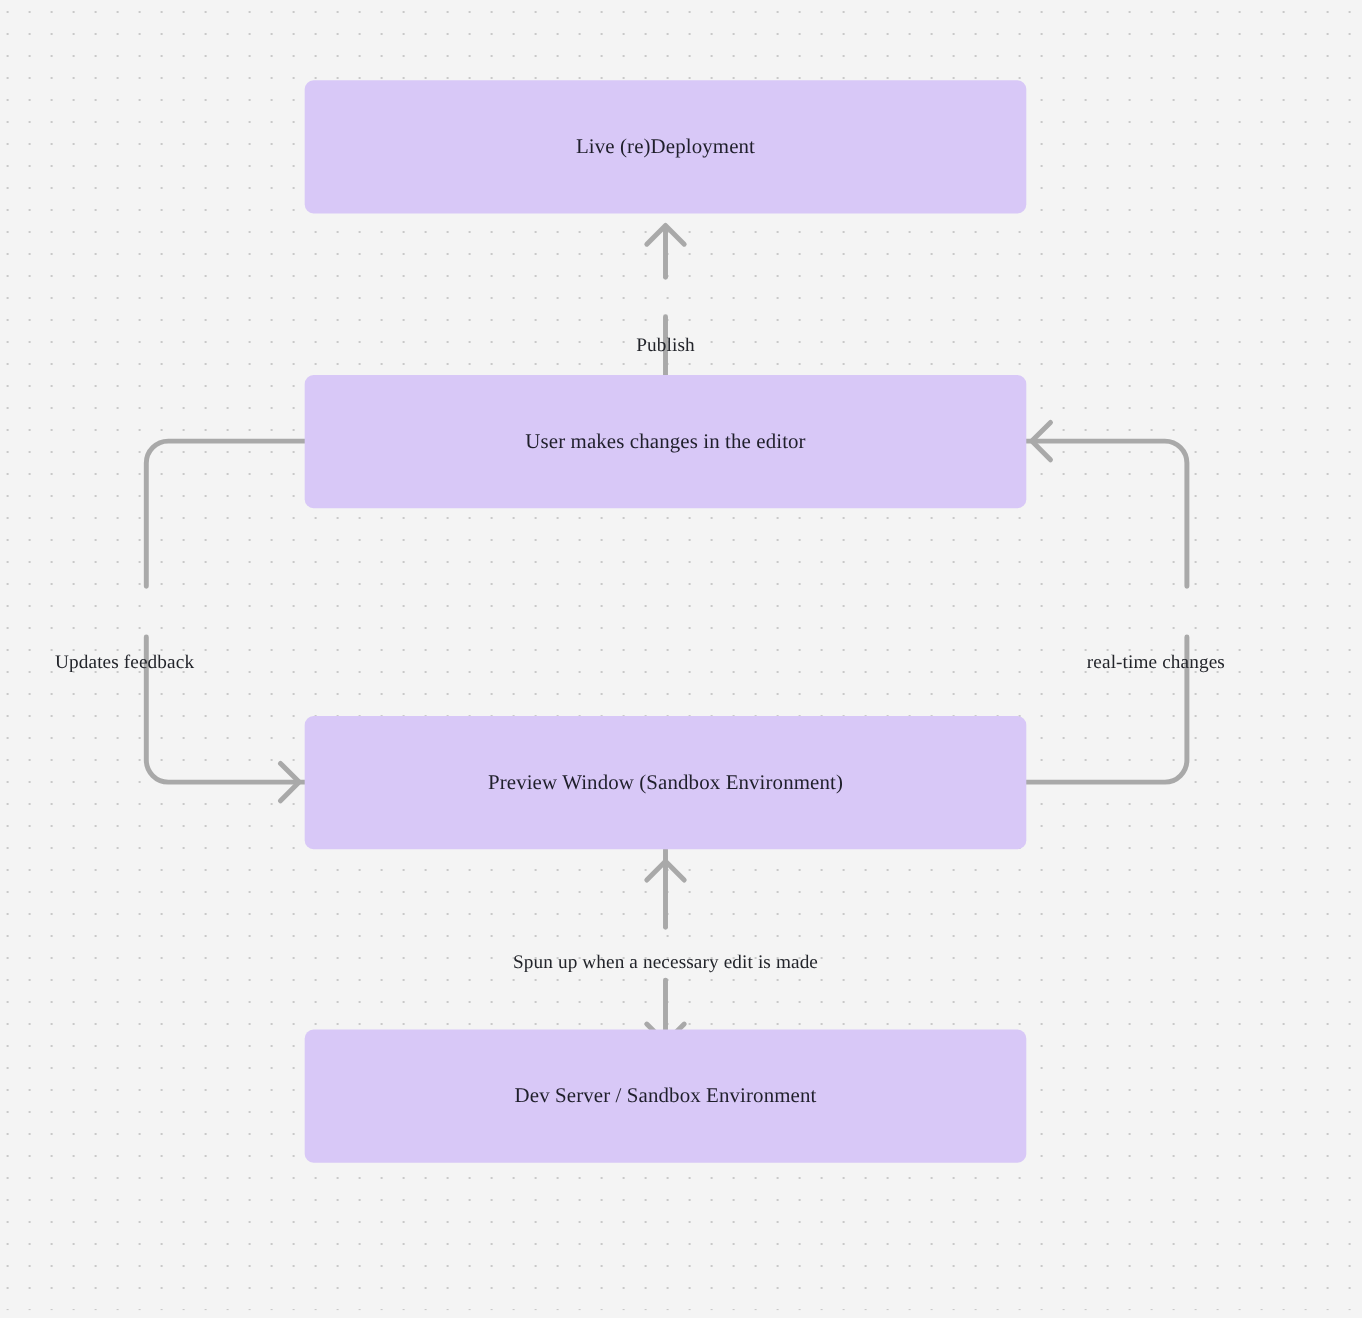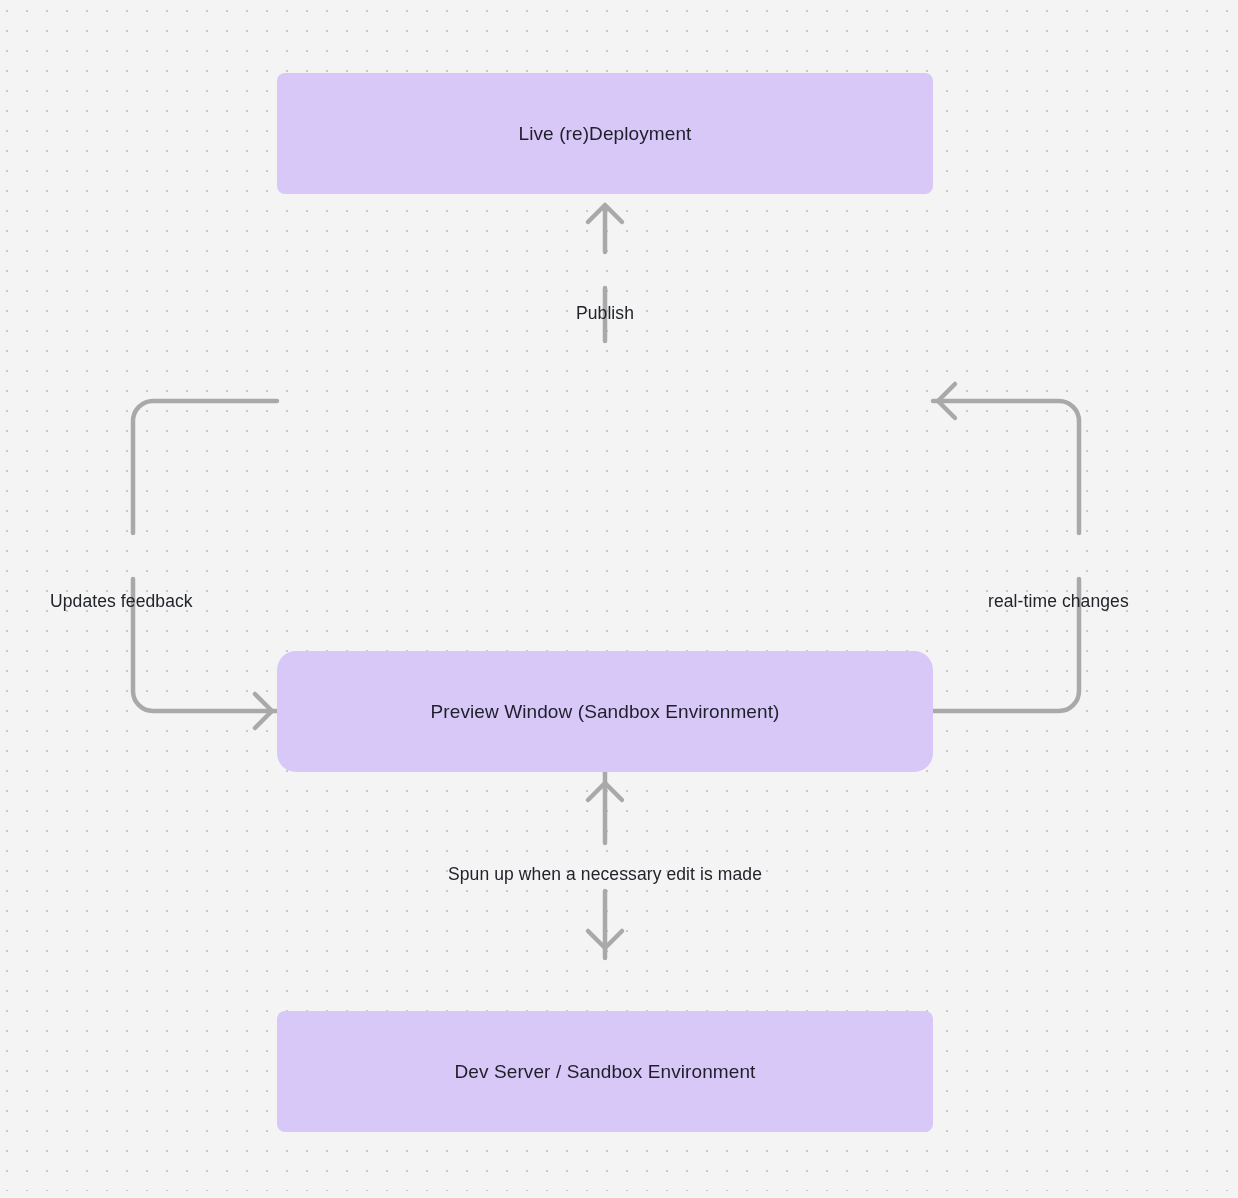--- a/index.html
+++ b/index.html
@@ -14,20 +14,21 @@
     overflow: hidden;
   }
   #canvas {
     position: relative;
     width: 1238px;
     height: 1191px;
     background-color: #f4f4f4;
     background-image: radial-gradient(circle at 1px 1px, #c9c9c9 1.1px, transparent 1.3px);
     background-size: 20px 20px;
     background-position: 6px 10px;
+    font-family: Liberation Serif, serif;
   }
   #edges {
     position: absolute;
     left: 0;
     top: 0;
     width: 1238px;
     height: 1198px;
     pointer-events: none;
   }
   .node {
@@ -96,26 +97,29 @@
         <path d="M588,931 L605,948 L622,931"></path>
       </g>
 
     </g>
   </svg>
 
   <div class="node" style="left:277px; top:73px; width:656px; height:121px; background:#d8c8f7;">
     <span class="node-label">Live (re)Deployment</span>
   </div>
 
+  <div class="node" style="left:277px; top:341px; width:656px; height:121px; background:#d8c8f7;">
+    <span class="node-label">User makes changes in the editor</span>
+  </div>
 
-  <div class="node" style="left:277px; top:651px; width:656px; height:121px; background:#d8c8f7;border-radius:19px;">
+  <div class="node" style="left:277px; top:651px; width:656px; height:121px; background:#d8c8f7;">
     <span class="node-label">Preview Window (Sandbox Environment)</span>
   </div>
 
-  <div class="node" style="left:277px; top:1011px; width:656px; height:121px; background:#d8c8f7;">
+  <div class="node" style="left:277px; top:936px; width:656px; height:121px; background:#d8c8f7;">
     <span class="node-label">Dev Server / Sandbox Environment</span>
   </div>
 
   <div class="edge-label center" style="left:605px; top:270px;">Publish</div>
 
   <div class="edge-label left-anchored" style="left:50px; top:558px;">Updates feedback</div>
 
   <div class="edge-label left-anchored" style="left:988px; top:558px;">real-time changes</div>
 
   <div class="edge-label center" style="left:605px; top:831px;">Spun up when a necessary edit is made</div>

